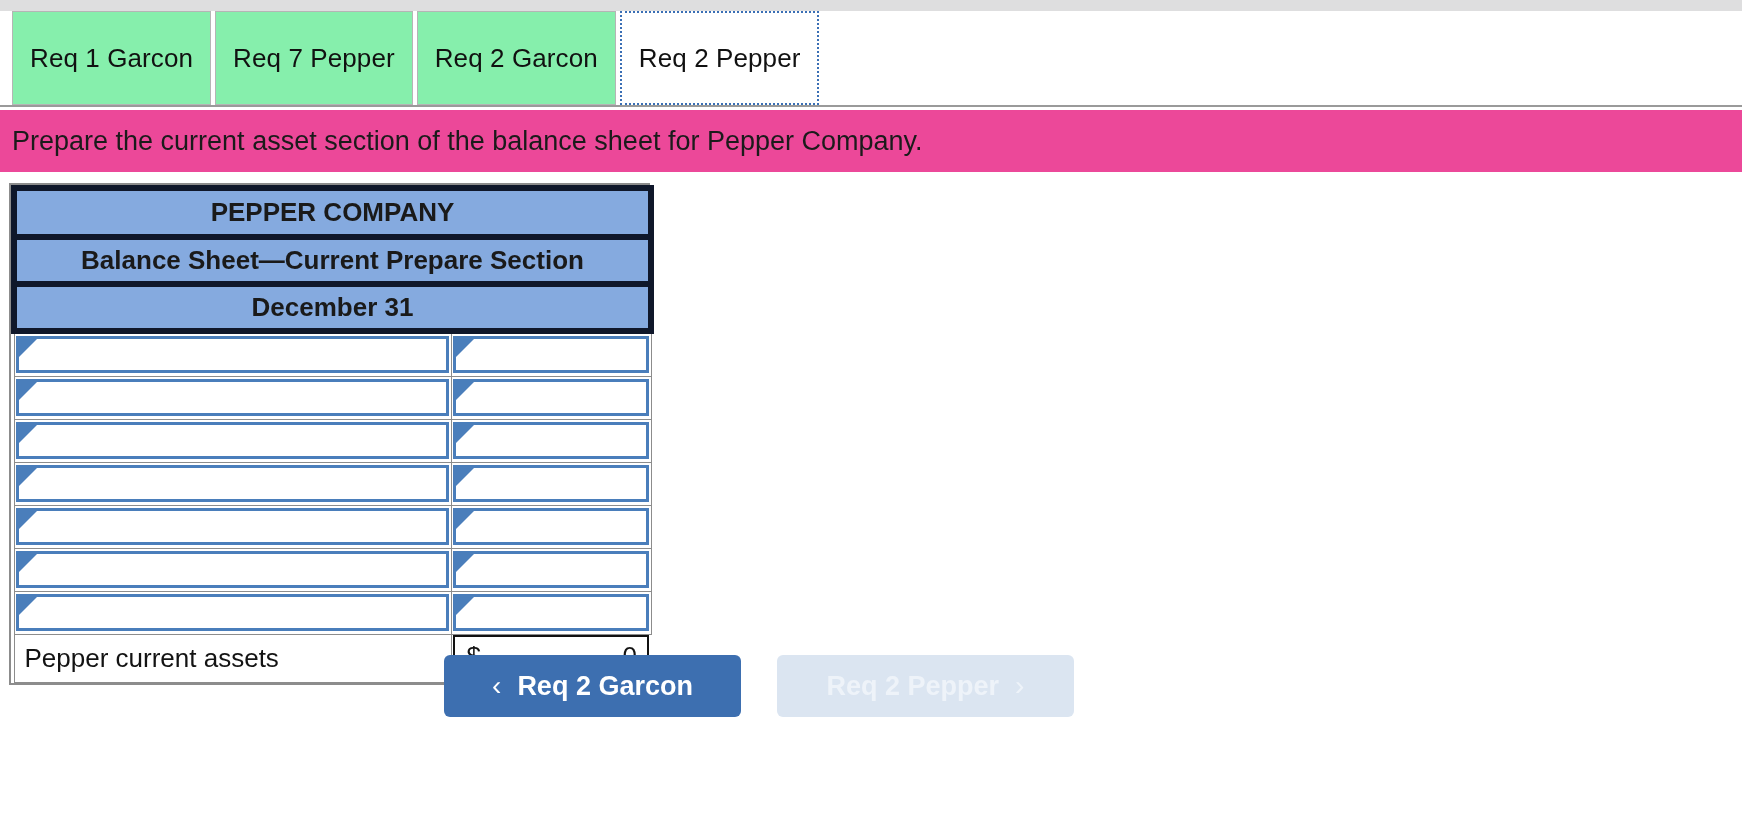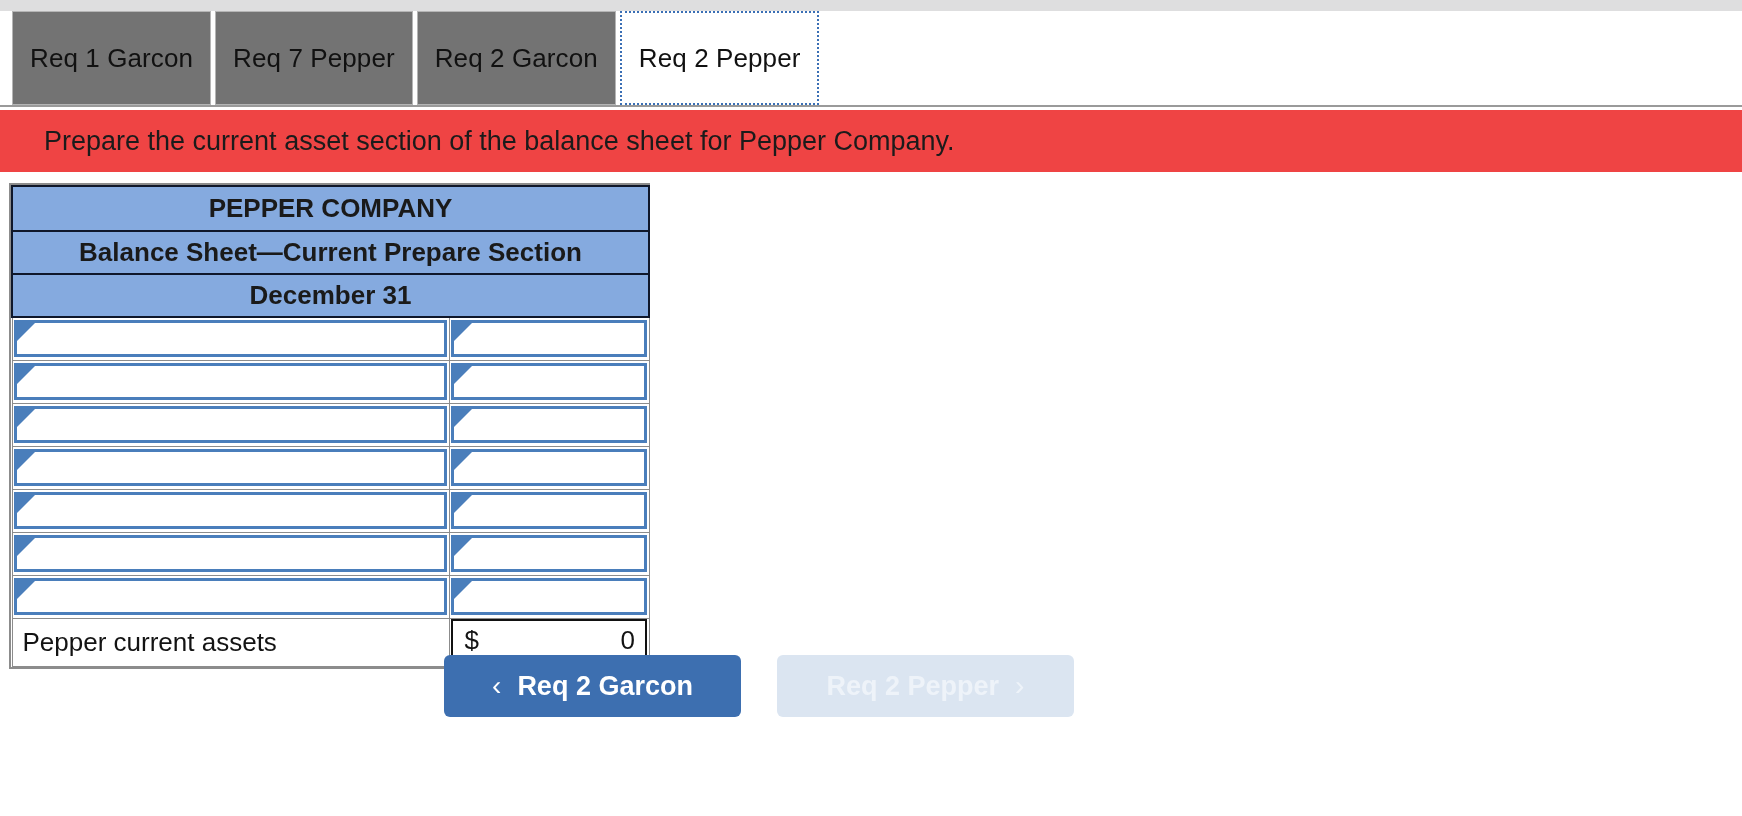--- a/index.html
+++ b/index.html
@@ -42,21 +42,21 @@
     top: 105px;
     width: 1742px;
     height: 2px;
     background: #9a9a9a;
   }
   .tab {
     height: 94px;
     min-width: 165px;
     box-sizing: border-box;
     border: 1px solid #b5b5b5;
-    background: #737373;
+    background: #86efac;
     display: flex;
     align-items: center;
     justify-content: center;
     padding: 0 17px;
     font-size: 26px;
     color: #111111;
     letter-spacing: 0.1px;
     margin-right: 4px;
     position: relative;
     z-index: 1;
@@ -68,24 +68,24 @@
     z-index: 3;
   }
 
   
   .instruction {
     position: absolute;
     left: 0;
     top: 110px;
     width: 1742px;
     height: 62px;
-    background: #ef4444;
+    background: #ec4899;
     display: flex;
     align-items: center;
-    padding-left: 44px;
+    padding-left: 12px;
     box-sizing: border-box;
     font-size: 27px;
     color: #1b1b1b;
     white-space: nowrap;
   }
 
   
   .sheet {
     position: absolute;
     left: 9px;
@@ -98,21 +98,21 @@
   .sheet table {
     width: 100%;
     border-collapse: collapse;
     table-layout: fixed;
   }
   .sheet col.c-label { width: 437px; }
   .sheet col.c-value { width: 200px; }
 
   .hdr-row td {
     background: #85aadf;
-    border: 2px solid #0f172a;
+    border: 6px solid #0f172a;
     text-align: center;
     font-weight: bold;
     font-size: 26px;
     color: #1a1a1a;
     height: 41px;
     padding: 0 15px;
   }
   .hdr-row.r1 td { height: 43px; }
 
   .in-row td {

